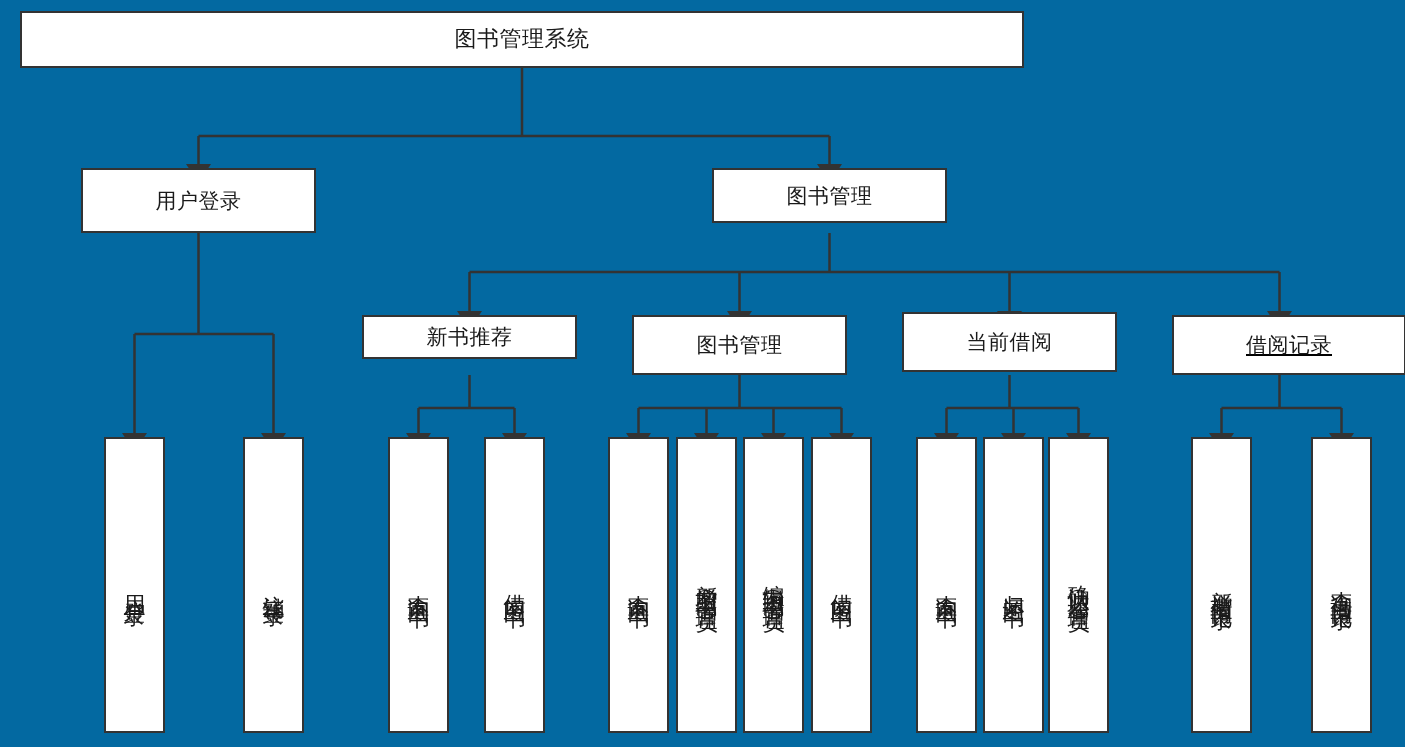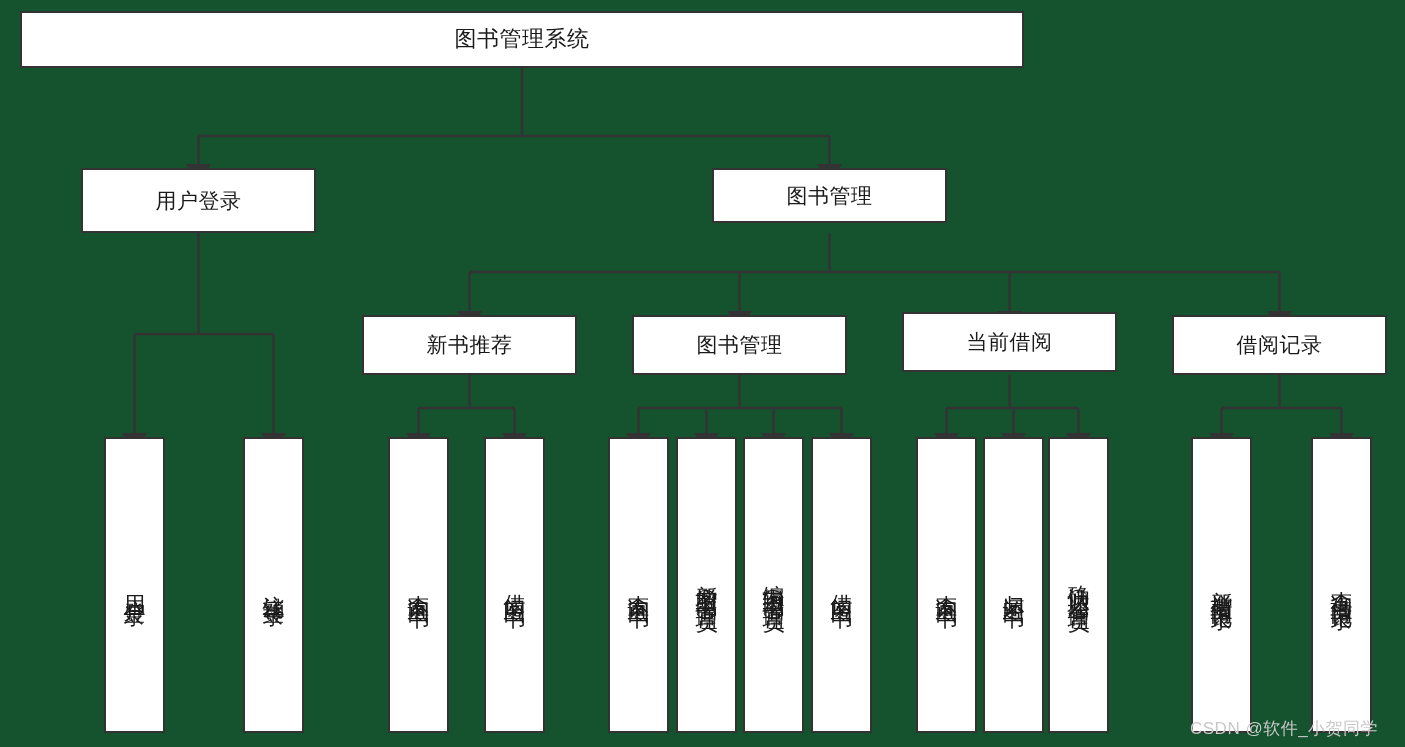--- a/index.html
+++ b/index.html
@@ -12,21 +12,21 @@
     width: 1405px;
     height: 747px;
     font-family: "Liberation Sans", "DejaVu Sans", sans-serif;
     overflow: hidden;
     position: relative;
   }
   #diagram-root {
     position: relative;
     width: 1405px;
     height: 747px;
-    background: #14532d;
+    background: #0369a1;
   }
   svg.connector-layer {
     position: absolute;
     left: 0;
     top: 0;
     width: 1405px;
     height: 747px;
     pointer-events: none;
   }
   .node {
@@ -126,30 +126,30 @@
   <div id="node-layer">
       <div class="node horizontal root" style="left: 20px; top: 11px; width: 1004px; height: 57px; border-color: rgb(51, 51, 51); background: rgb(255, 255, 255);">
         <span class="node-label" style="color: rgb(26, 26, 26);">图书管理系统</span>
       </div>
       <div class="node horizontal" style="left: 81px; top: 168px; width: 235px; height: 65px; border-color: rgb(51, 51, 51); background: rgb(255, 255, 255);">
         <span class="node-label" style="color: rgb(26, 26, 26);">用户登录</span>
       </div>
       <div class="node horizontal" style="left: 712px; top: 168px; width: 235px; height: 55px; border-color: rgb(51, 51, 51); background: rgb(255, 255, 255);">
         <span class="node-label" style="color: rgb(26, 26, 26);">图书管理</span>
       </div>
-      <div class="node horizontal" style="left: 362px; top: 315px; width: 215px; height: 60px; border-color: rgb(51, 51, 51); background: rgb(255, 255, 255);">
+      <div class="node horizontal" style="left: 362px; top: 315px; width: 215px; height: 44px; border-color: rgb(51, 51, 51); background: rgb(255, 255, 255);">
         <span class="node-label" style="color: rgb(26, 26, 26);">新书推荐</span>
       </div>
       <div class="node horizontal" style="left: 632px; top: 315px; width: 215px; height: 60px; border-color: rgb(51, 51, 51); background: rgb(255, 255, 255);">
         <span class="node-label" style="color: rgb(26, 26, 26);">图书管理</span>
       </div>
       <div class="node horizontal" style="left: 902px; top: 312px; width: 215px; height: 60px; border-color: rgb(51, 51, 51); background: rgb(255, 255, 255);">
         <span class="node-label" style="color: rgb(26, 26, 26);">当前借阅</span>
       </div>
-      <div class="node horizontal" style="left: 1172px; top: 315px; width: 215px; height: 60px; border-color: rgb(51, 51, 51); background: rgb(255, 255, 255);">
+      <div class="node horizontal" style="left: 1172px; top: 315px; width: 234px; height: 60px; border-color: rgb(51, 51, 51); background: rgb(255, 255, 255); text-decoration: underline;">
         <span class="node-label" style="color: rgb(26, 26, 26);">借阅记录</span>
       </div>
       <div class="node vertical" style="left: 104px; top: 437px; width: 61px; height: 296px; border-color: rgb(51, 51, 51); background: rgb(255, 255, 255);">
         <span class="node-label" style="color: rgb(26, 26, 26);">用户登录</span>
       </div>
       <div class="node vertical" style="left: 243px; top: 437px; width: 61px; height: 296px; border-color: rgb(51, 51, 51); background: rgb(255, 255, 255);">
         <span class="node-label" style="color: rgb(26, 26, 26);">注销登录</span>
       </div>
       <div class="node vertical" style="left: 388px; top: 437px; width: 61px; height: 296px; border-color: rgb(51, 51, 51); background: rgb(255, 255, 255);">
         <span class="node-label" style="color: rgb(26, 26, 26);">查询图书</span>
@@ -178,14 +178,13 @@
       <div class="node vertical" style="left: 1048px; top: 437px; width: 61px; height: 296px; border-color: rgb(51, 51, 51); background: rgb(255, 255, 255);">
         <span class="node-label" style="color: rgb(26, 26, 26);">确认归还（管理员）</span>
       </div>
       <div class="node vertical" style="left: 1191px; top: 437px; width: 61px; height: 296px; border-color: rgb(51, 51, 51); background: rgb(255, 255, 255);">
         <span class="node-label" style="color: rgb(26, 26, 26);">新增借阅记录</span>
       </div>
       <div class="node vertical" style="left: 1311px; top: 437px; width: 61px; height: 296px; border-color: rgb(51, 51, 51); background: rgb(255, 255, 255);">
         <span class="node-label" style="color: rgb(26, 26, 26);">查询借阅记录</span>
       </div>
     </div>
-  <div class="watermark" style="left: 1190px; top: 717px; color: rgb(201, 201, 201);">CSDN @软件_小贺同学</div>
 </div>
 
 </body></html>

